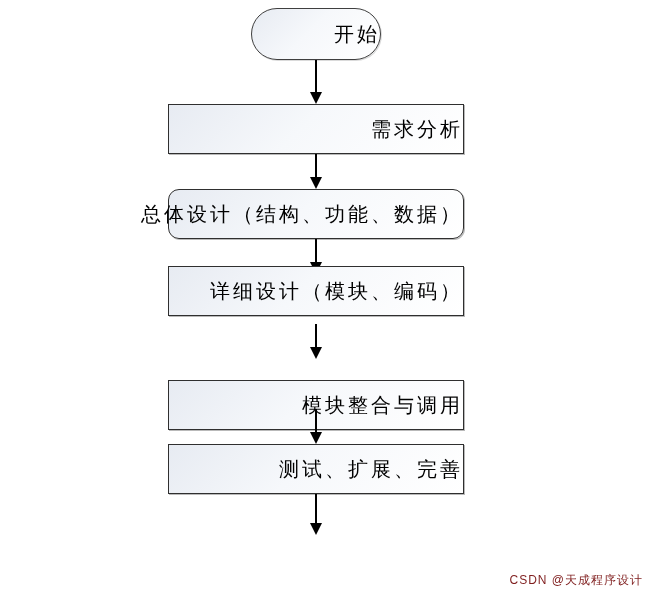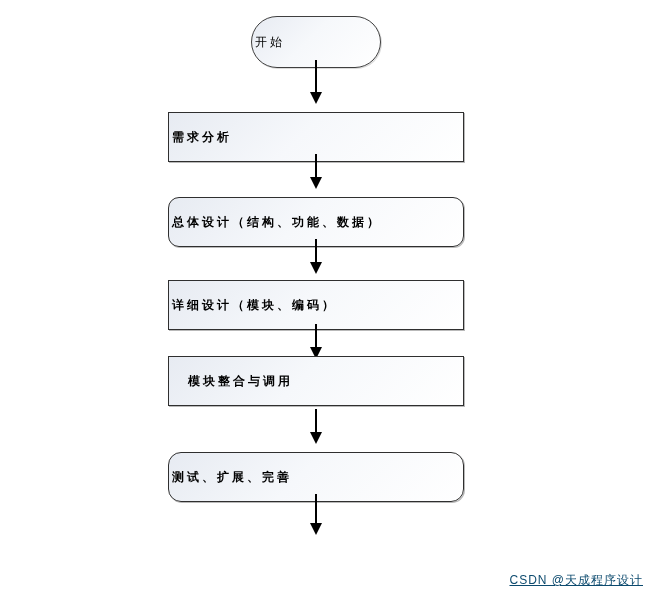--- a/index.html
+++ b/index.html
@@ -12,55 +12,53 @@
     position: relative;
     width: 646px;
     height: 596px;
     background: #ffffff;
     overflow: hidden;
   }
   .node {
     position: absolute;
     display: flex;
     align-items: center;
-    justify-content: flex-start;
+    justify-content: flex-end;
     box-sizing: border-box;
     color: #000000;
-    font-size: 12px;
+    font-size: 20px;
     letter-spacing: 3px;
     text-align: center;
     background: linear-gradient(135deg, #e7ebf2 0%, #f6f8fb 45%, #ffffff 100%);
-    margin-top: 8px;
   }
   .node .node-label {
     white-space: nowrap;
     text-indent: 3px; 
   }
   .process {
     left: 168px;
     width: 296px;
     height: 50px;
     border: 1px solid #2f2f2f;
     box-shadow: 1px 1px 0 rgba(128,128,128,0.55);
-    font-weight: bold;
   }
   .terminal {
     height: 52px;
     border: 1px solid #3f3f3f;
     border-radius: 26px;
     box-shadow: 1px 1px 0 rgba(150,150,150,0.35);
   }
   .terminal.start { left: 251px; top: 8px;   width: 130px; }
   .terminal.end   { left: 253px; top: 535px; width: 126px; }
 
   .p1 { top: 104px; }
   .p2 { top: 189px; border-radius: 11px; }
-  .p3 { top: 272px; }
-  .p4 { top: 348px; padding-left: 16px; }
-  .p5 { top: 444px; border-radius: 13px; }
+  .p3 { top: 266px; }
+  .p4 { top: 380px; padding-left: 16px; }
+  .p5 { top: 444px; }
 
   .arrow {
     position: absolute;
     left: 315px;
     width: 2px;
     background: #000000;
   }
   .arrow::after {
     content: "";
     position: absolute;
@@ -78,23 +76,22 @@
   .a4 { top: 324px; height: 23px; }
   .a5 { top: 409px; height: 23px; }
   .a6 { top: 494px; height: 29px; }
 
   .watermark {
     position: absolute;
     right: 3px;
     top: 572px;
     font-size: 12px;
     letter-spacing: 1px;
-    color: #0c4a6e;
+    color: #7f1d1d;
     white-space: nowrap;
-    text-decoration: underline;
   }
 </style>
 </head>
 <body>
 
 <div class="canvas">
 
   <div class="node terminal start">
     <span class="node-label">开始</span>
   </div>

